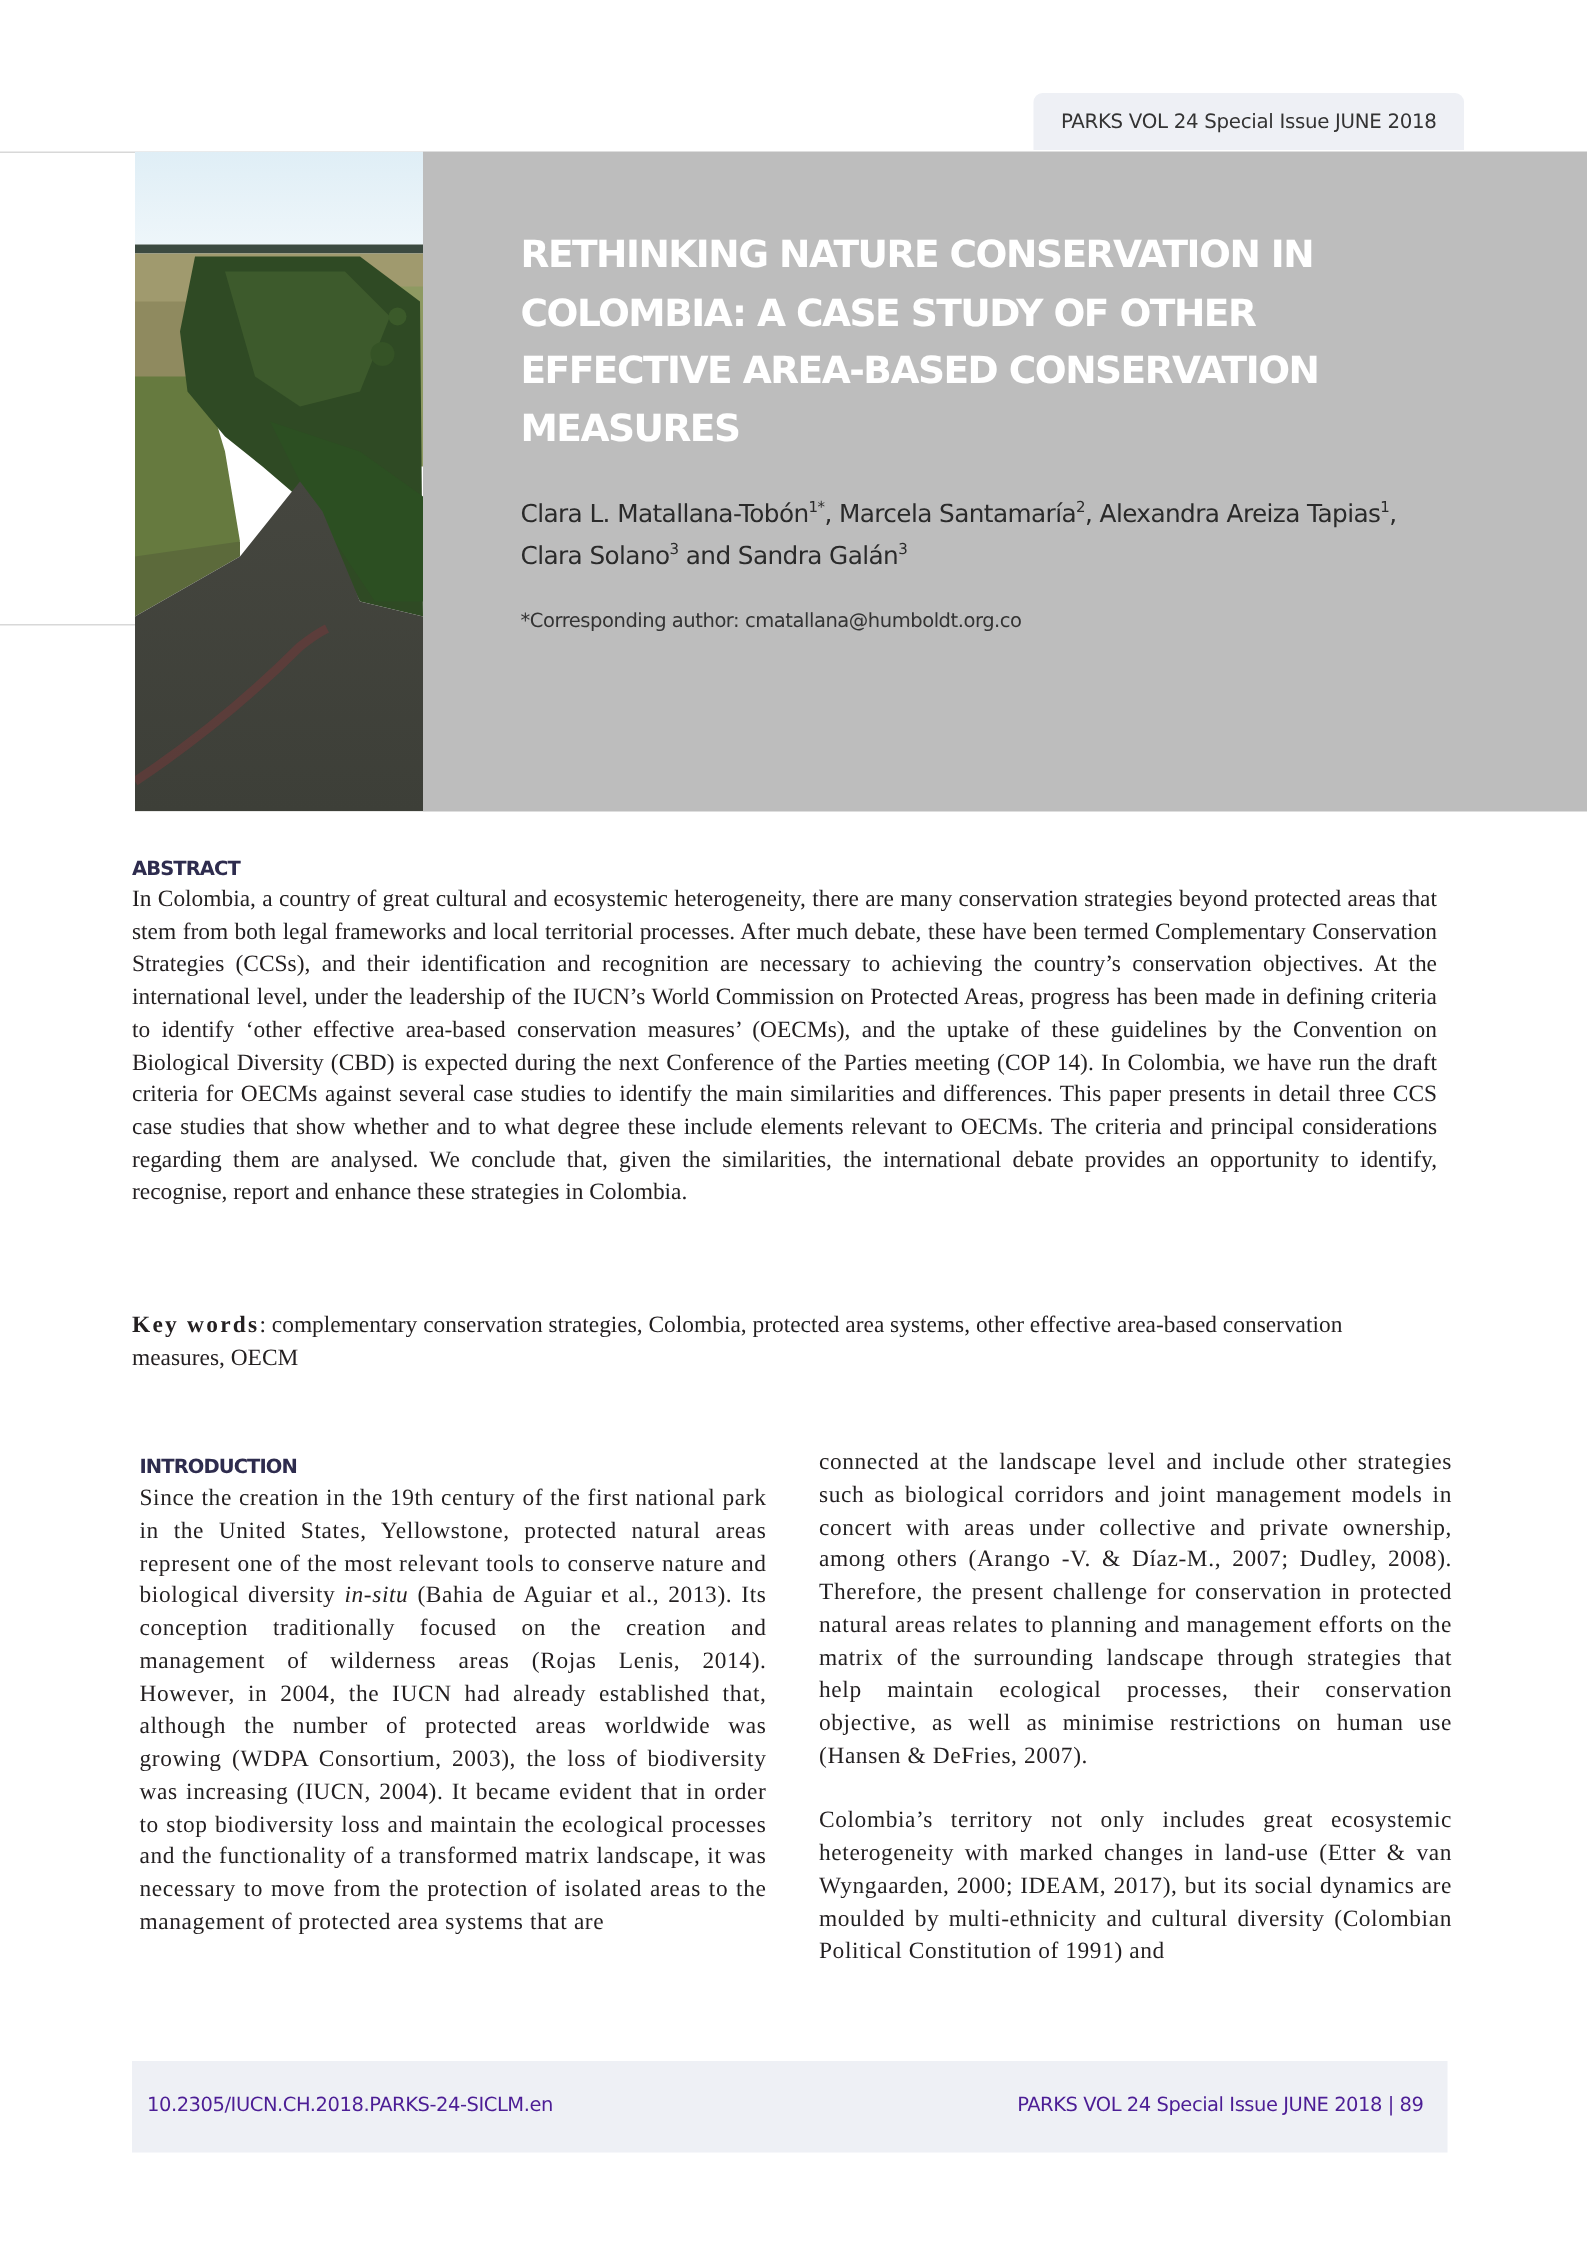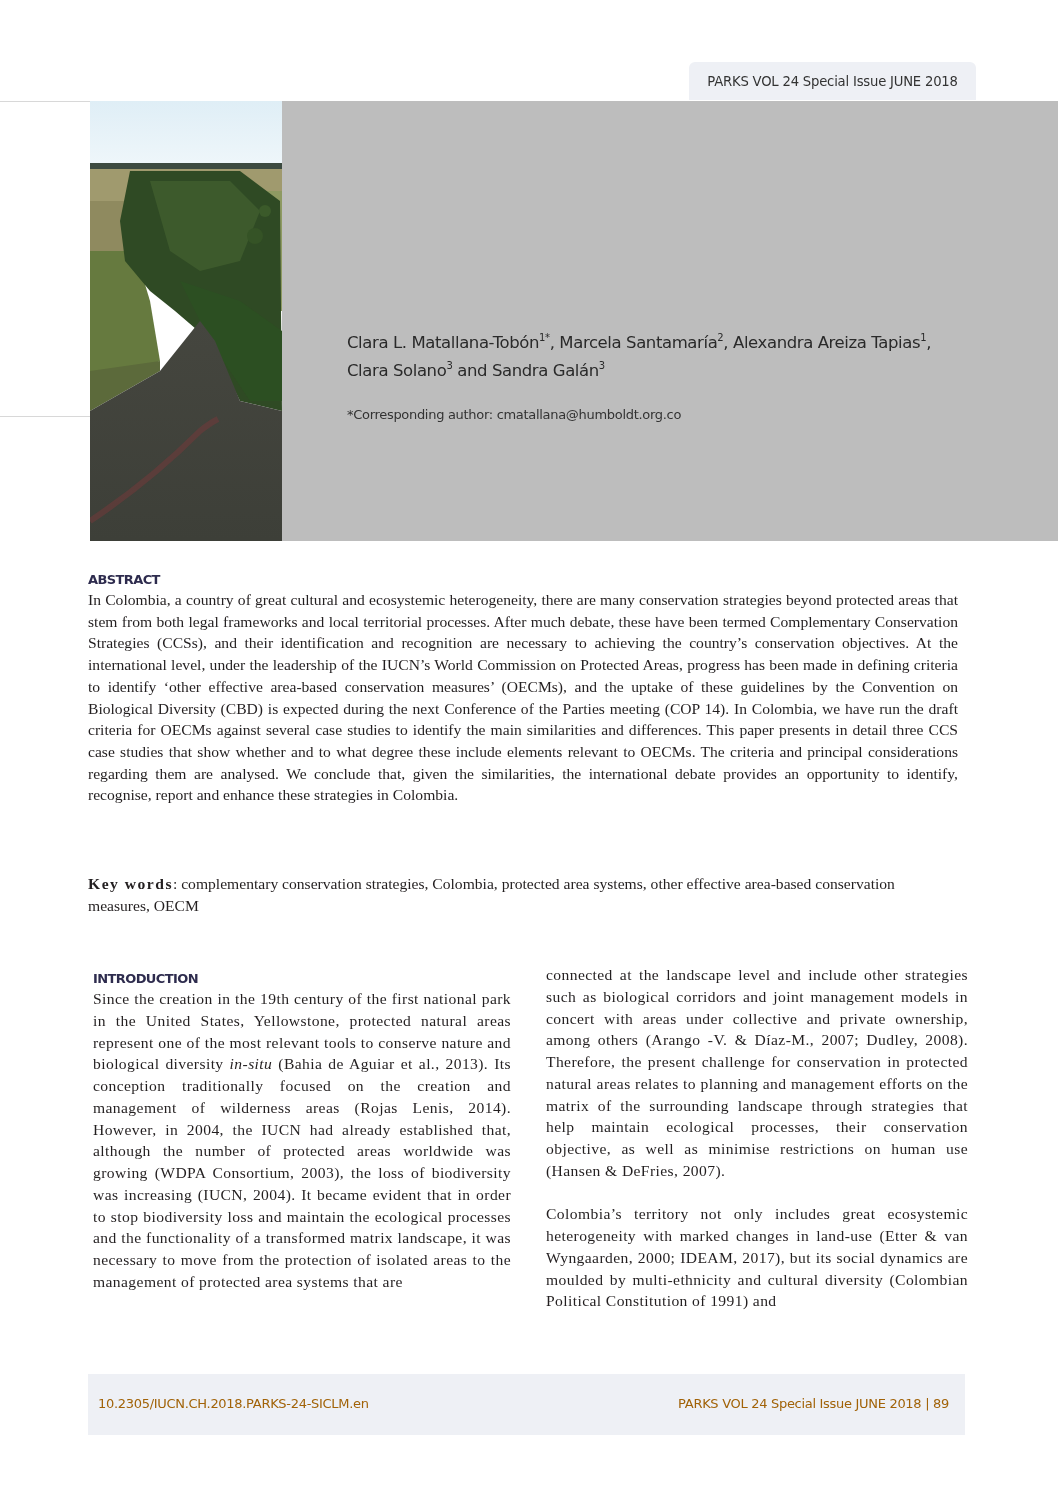--- a/index.html
+++ b/index.html
@@ -61,21 +61,21 @@
     font-size: 15.6px; line-height: 21.75px; text-align: justify; margin: 0; letter-spacing: 0.4px;
   }
   .col-right {
     position: absolute; left: 546px; top: 964px; width: 422px;
     font-size: 15.6px; line-height: 21.75px; text-align: justify; margin: 0; letter-spacing: 0.4px;
   }
   .col-right p { margin: 0 0 21.75px 0; }
   .footer {
     position: absolute; left: 88px; top: 1374px; width: 877px; height: 61px;
     background: #eef0f5;
-    font-family: "DejaVu Sans", sans-serif; font-size: 13px; color: #a16207; letter-spacing: -0.3px;
+    font-family: "DejaVu Sans", sans-serif; font-size: 13px; color: #4c1d95; letter-spacing: -0.3px;
   }
   .footer .doi { position: absolute; left: 10px; top: 22px; }
   .footer .journal { position: absolute; right: 16px; top: 22px; }
 </style>
 </head>
 <body>
 
 <div class="header-badge">
   <span>PARKS VOL 24 Special Issue JUNE 2018</span>
 </div>
@@ -106,20 +106,21 @@
     <path d="M90 180 L150 200 L192 230 L192 300 L160 300 L120 240 Z" fill="#2c4f22"></path>
     <path d="M0 270 L70 260 L70 270 L0 310 Z" fill="#5c6a3b"></path>
     <path d="M0 310 L70 270 L110 220 L125 240 L150 300 L192 310 L192 440 L0 440 Z" fill="url(#water)"></path>
     <path d="M0 420 Q60 380 110 330 Q120 322 128 318" stroke="#6e3b3b" stroke-width="6" fill="none" opacity="0.6"></path>
     <circle cx="175" cy="110" r="6" fill="#3b5a2a"></circle>
     <circle cx="165" cy="135" r="8" fill="#355326"></circle>
   </svg>
 </div>
 
 <div class="title-panel">
+  <h1 class="title">RETHINKING NATURE CONSERVATION IN COLOMBIA: A CASE STUDY OF OTHER EFFECTIVE AREA-BASED CONSERVATION MEASURES</h1>
 
   <div class="authors">
     <span><span>Clara L. Matallana-Tobón</span><sup>1*</sup><span>, </span></span><span><span>Marcela Santamaría</span><sup>2</sup><span>, </span></span><span><span>Alexandra Areiza Tapias</span><sup>1</sup><span>, </span></span><span><span>Clara Solano</span><sup>3</sup><span> and </span></span><span><span>Sandra Galán</span><sup>3</sup></span>
   </div>
 
   <div class="corresponding">*Corresponding author: cmatallana@humboldt.org.co</div>
 
   <div class="affils">
   </div>
 </div>

